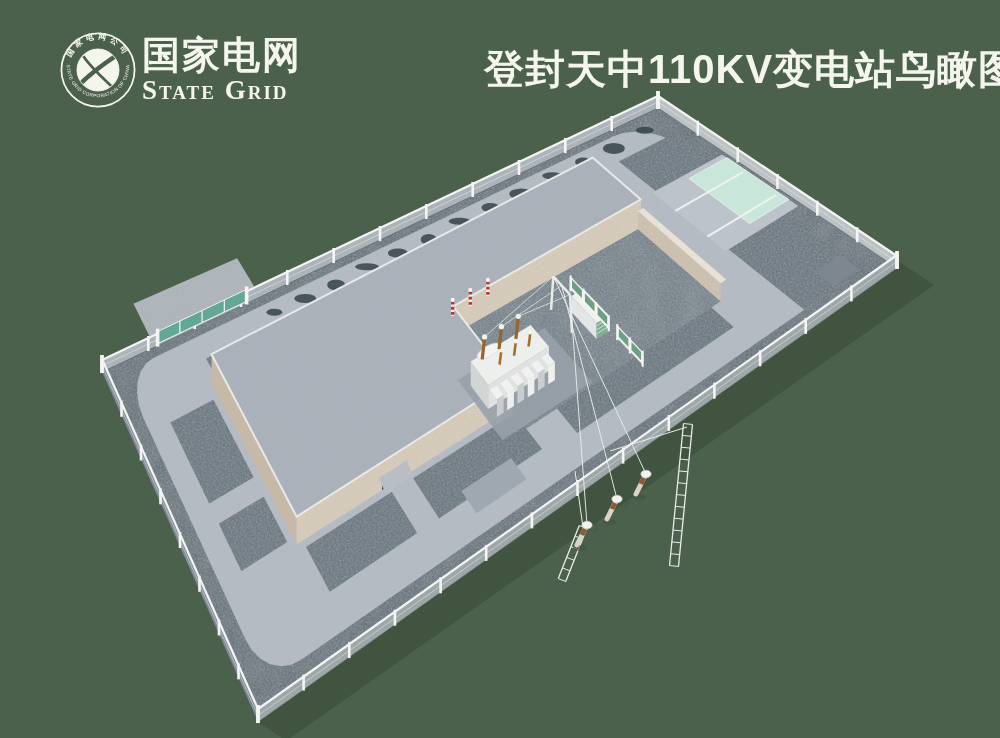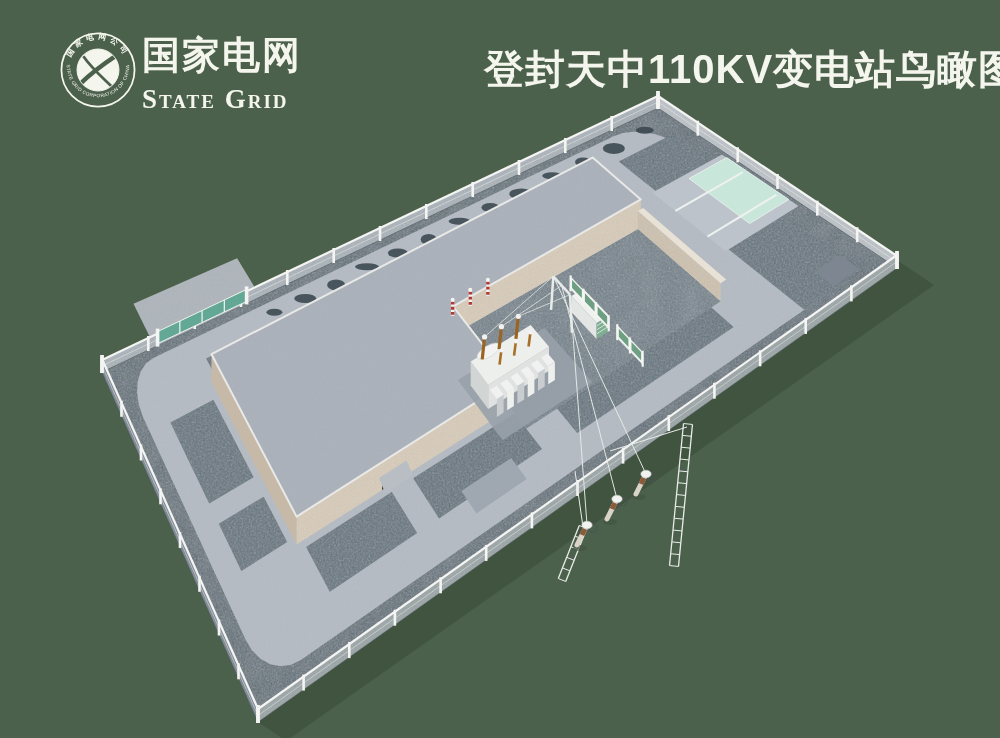--- a/index.html
+++ b/index.html
@@ -5,21 +5,21 @@
   html,body{margin:0;padding:0;}
   .stage{position:relative;width:1000px;height:738px;overflow:hidden;
          font-family:"Liberation Sans","DejaVu Sans",sans-serif;}
   #scene{position:absolute;left:0;top:0;}
   header{position:absolute;left:0;top:0;width:100%;height:120px;pointer-events:none;}
   .logo{position:absolute;left:59px;top:28px;display:flex;align-items:flex-start;}
   .emblem{position:absolute;left:0;top:3px;}
   .logo-text{position:absolute;left:83px;top:8px;white-space:nowrap;}
   .logo-cn{font-size:38px;font-weight:bold;color:#f4f6ee;letter-spacing:2px;line-height:1.05;text-align:right;}
   .logo-en{font-family:"Liberation Serif","DejaVu Serif",serif;font-variant:small-caps;
-           font-weight:bold;font-size:27px;color:#f4f6ee;letter-spacing:2px;line-height:1;margin-top:10px;}
+           font-weight:bold;font-size:27px;color:#f4f6ee;letter-spacing:2px;line-height:1;margin-top:1px;}
   .title{position:absolute;left:484px;top:42px;margin:0;font-size:40px;font-weight:bold;
          color:#f4f6ee;letter-spacing:1px;white-space:nowrap;}
 </style>
 </head>
 <body>
 
 <div class="stage">
 
   <svg id="scene" width="1000" height="738" viewBox="0 0 1000 738">
     <defs>

